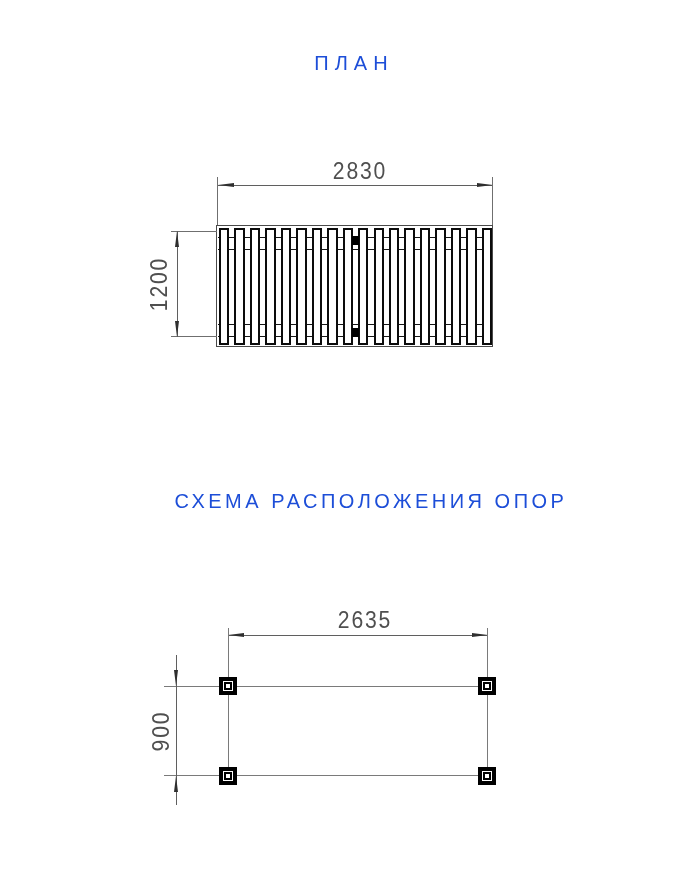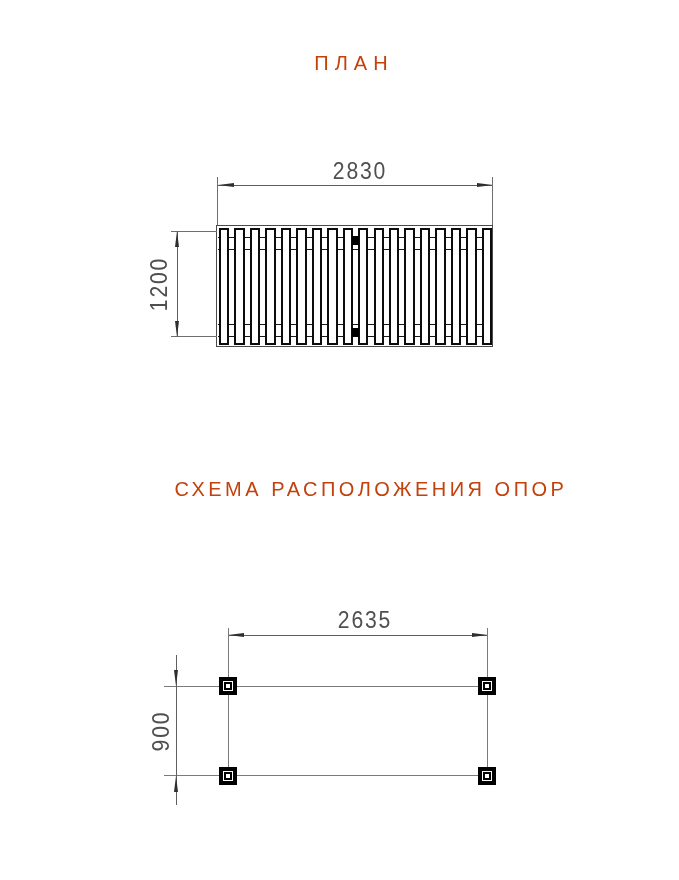--- a/index.html
+++ b/index.html
@@ -1,19 +1,19 @@
 <!DOCTYPE html>
 <html><head>
 <meta charset="utf-8">
 <style>
   html,body{margin:0;padding:0;background:#fff;}
   .canvas{position:relative;width:679px;height:880px;background:#ffffff;overflow:hidden;
           font-family:"Liberation Sans",sans-serif;}
   
-  .title{position:absolute;transform:translateX(-50%);color:#c2410c;font-size:20px;
+  .title{position:absolute;transform:translateX(-50%);color:#1d4ed8;font-size:20px;
          white-space:nowrap;font-weight:400;}
   .title-plan{letter-spacing:6px;}
   .title-supports{letter-spacing:3.5px;}
   .dim-label{position:absolute;transform:translateX(-50%) scaleX(.92);color:#4f4f4f;font-size:23px;
              letter-spacing:2px;white-space:nowrap;line-height:1;font-weight:400;}
   .dim-label-v{position:absolute;transform:translate(-50%,-50%) rotate(-90deg) scaleX(.92);
                color:#4f4f4f;font-size:23px;letter-spacing:2px;white-space:nowrap;line-height:1;}
   
   .dline{position:absolute;background:#5f5f5f;}
   .xline{position:absolute;background:#6f6f6f;}
@@ -82,21 +82,21 @@
   <div class="fixing" style="left:352px;top:236px;"></div>
   <div class="fixing" style="left:352px;top:327.5px;"></div>
 
   <div class="dim-label-v" style="left:159px;top:284px;">1200</div>
   <div class="xline" style="left:171px;top:231px;width:46px;height:1px;"></div>
   <div class="xline" style="left:171px;top:336px;width:46px;height:1px;"></div>
   <div class="dline" style="left:177px;top:231px;width:1px;height:106px;"></div>
   <div class="arr arr-up" style="left:175px;top:231px;"></div>
   <div class="arr arr-down" style="left:175px;top:320.5px;"></div>
 
-  <div class="title title-supports" style="left:371px;top:478px;">СХЕМА РАСПОЛОЖЕНИЯ ОПОР</div>
+  <div class="title title-supports" style="left:371px;top:490px;">СХЕМА РАСПОЛОЖЕНИЯ ОПОР</div>
 
   <div class="dim-label" style="left:365px;top:609px;">2635</div>
   <div class="dline" style="left:228px;top:635px;width:260px;height:1px;"></div>
   <div class="arr arr-left" style="left:228px;top:633px;"></div>
   <div class="arr arr-right" style="left:471.5px;top:633px;"></div>
 
   <div class="cline" style="left:164px;top:685.5px;width:324px;height:1px;"></div>
   <div class="cline" style="left:164px;top:775px;width:324px;height:1px;"></div>
   <div class="cline" style="left:228px;top:628px;width:1px;height:148px;"></div>
   <div class="cline" style="left:487px;top:628px;width:1px;height:148px;"></div>

